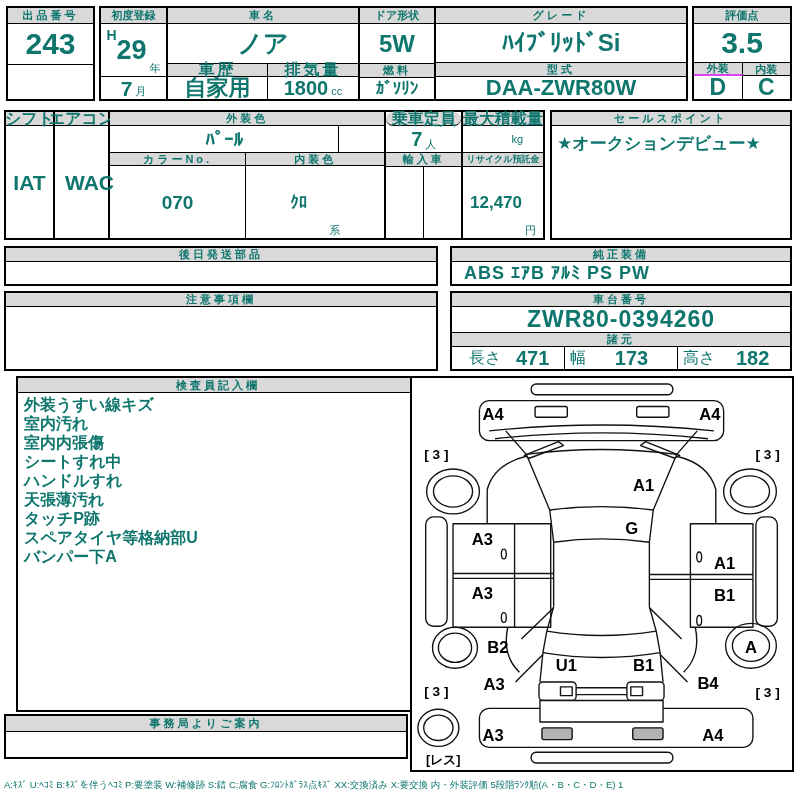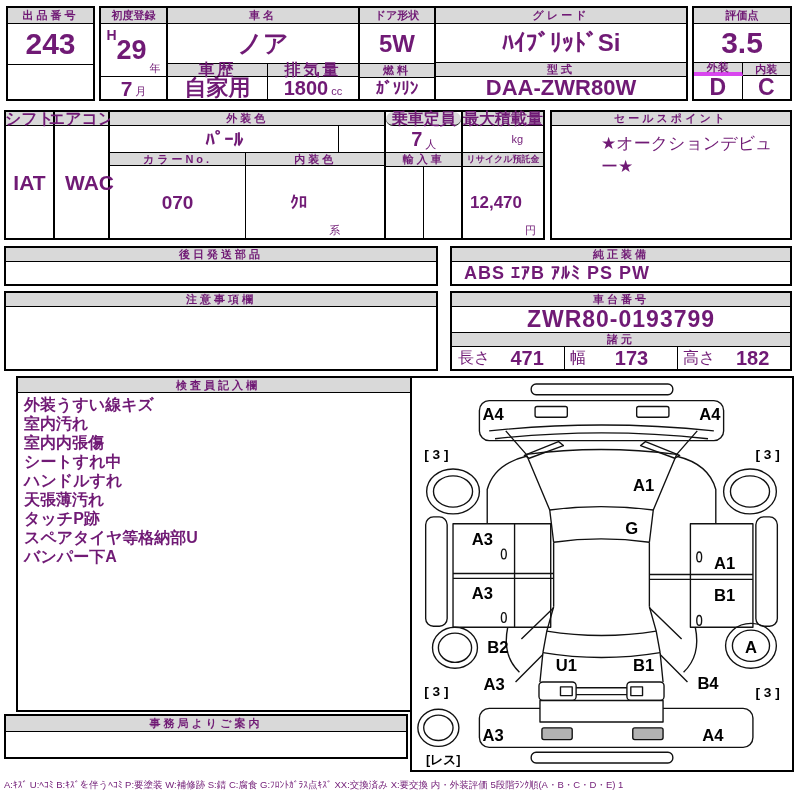--- a/index.html
+++ b/index.html
@@ -1,16 +1,16 @@
 <!DOCTYPE html>
 <html><head>
 <meta charset="utf-8">
 <style>
   html,body{margin:0;padding:0;background:#fff;}
-  .sheet{position:relative;width:800px;height:800px;background:#fff;color:#701a75;
+  .sheet{position:relative;width:800px;height:800px;background:#fff;color:#0f766e;
          font-family:"Liberation Sans","DejaVu Sans",sans-serif;overflow:hidden;}
   .box{position:absolute;background:#fff;border:2px solid #000;box-sizing:border-box;
        display:flex;flex-direction:column;}
   .row{display:flex;flex-direction:row;}
   .col{display:flex;flex-direction:column;}
   .hdr{background:#d9d9d9;display:flex;align-items:center;justify-content:center;
        font-size:11px;font-weight:bold;letter-spacing:3px;border-bottom:1px solid #000;
        flex:0 0 auto;line-height:1;white-space:nowrap;}
   .ls0{letter-spacing:0;}
   .fs10{font-size:16px;} .fs9{font-size:9px;}
@@ -77,21 +77,21 @@
       <div class="val bb1" style="height:39px;font-size:24px;">ﾊｲﾌﾞﾘｯﾄﾞSi</div>
       <div class="hdr" style="height:13px;border-bottom:1px solid #000;">型式</div>
       <div class="val flex1" style="font-size:22px;">DAA-ZWR80W</div>
     </div>
   </div>
 
   <div class="box" style="left:692px;top:6px;width:100px;height:95px;">
     <div class="hdr ls0" style="height:15px;">評価点</div>
     <div class="val bb1" style="height:39px;font-size:30px;">3.5</div>
     <div class="row" style="height:13px;">
-      <div class="hdr ls0 br1 flex1" style="border-bottom:4px solid #d946ef;">外装</div>
+      <div class="hdr ls0 br1 flex1" style="border-bottom:2px solid #d946ef;">外装</div>
       <div class="hdr ls0 flex1" style="border-bottom:1px solid #000;">内装</div>
     </div>
     <div class="row flex1">
       <div class="val br1 flex1" style="font-size:23px;">D</div>
       <div class="val flex1" style="font-size:23px;">C</div>
     </div>
   </div>
 
   <div class="box" style="left:4px;top:110px;width:541px;height:130px;">
     <div class="row flex1">
@@ -140,43 +140,43 @@
         <div class="val flex1">
           <span style="font-size:17px;">12,470</span>
             <span class="unit plain">円</span>
         </div>
       </div>
     </div>
   </div>
 
   <div class="box" style="left:550px;top:110px;width:242px;height:130px;">
     <div class="hdr" style="height:13px;">セールスポイント</div>
-    <div style="padding:6px 5px;font-size:17px;font-weight:normal;margin-left:44px;">★オークションデビュー★</div>
+    <div style="padding:6px 5px;font-size:17px;font-weight:bold;">★オークションデビュー★</div>
   </div>
 
   <div class="box" style="left:4px;top:246px;width:434px;height:40px;">
     <div class="hdr" style="height:13px;">後日発送部品</div>
     <div class="flex1"></div>
   </div>
   <div class="box" style="left:450px;top:246px;width:342px;height:40px;">
     <div class="hdr" style="height:13px;">純正装備</div>
     <div class="val flex1" style="justify-content:flex-start;padding-left:12px;font-size:18px;letter-spacing:1px;">ABS ｴｱB ｱﾙﾐ PS PW</div>
   </div>
 
   <div class="box" style="left:4px;top:291px;width:434px;height:80px;">
     <div class="hdr" style="height:13px;">注意事項欄</div>
     <div class="flex1"></div>
   </div>
   <div class="box" style="left:450px;top:291px;width:342px;height:80px;">
     <div class="hdr" style="height:13px;">車台番号</div>
-    <div class="val bb1" style="height:25px;font-size:23px;letter-spacing:1px;">ZWR80-0193799</div>
+    <div class="val bb1" style="height:25px;font-size:23px;letter-spacing:1px;">ZWR80-0394260</div>
     <div class="hdr" style="height:13px;border-bottom:1px solid #000;">諸元</div>
     <div class="row flex1">
       <div class="row br1 flex1" style="align-items:center;">
-        <span class="fs10" style="padding-left:6px;">長さ</span>
+        <span class="fs10" style="padding-left:17px;">長さ</span>
         <span class="val flex1" style="font-size:20px;">471</span>
       </div>
       <div class="row br1 flex1" style="align-items:center;">
         <span class="fs10" style="padding-left:5px;">幅</span>
         <span class="val flex1" style="font-size:20px;">173</span>
       </div>
       <div class="row flex1" style="align-items:center;">
         <span class="fs10" style="padding-left:5px;">高さ</span>
         <span class="val flex1" style="font-size:20px;">182</span>
       </div>

